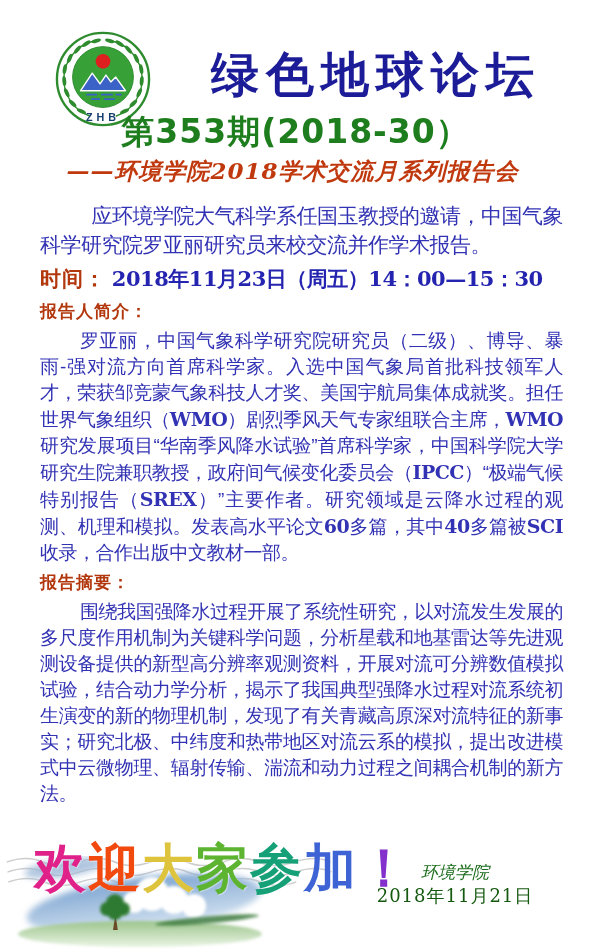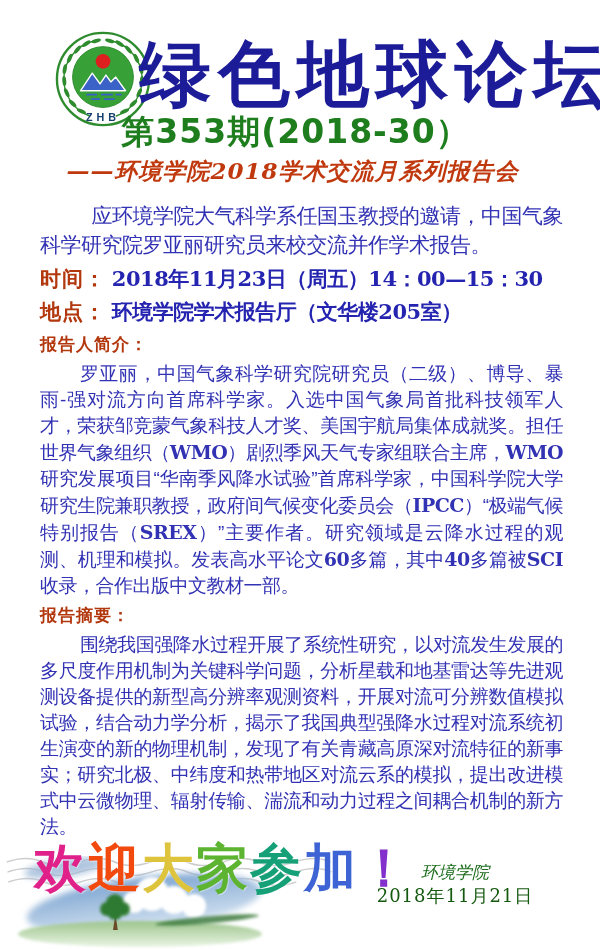--- a/index.html
+++ b/index.html
@@ -8,21 +8,21 @@
     font-family:"Liberation Sans","DejaVu Sans",sans-serif;
   }
   .poster{position:absolute;inset:0;}
 
   
   .logo{position:absolute;left:54px;top:30px;width:98px;height:98px;}
   .main-title{
     position:absolute;left:152px;top:36px;width:448px;height:78px;
     display:flex;align-items:center;justify-content:center;
     font-family:"DejaVu Serif","Liberation Serif",serif;
-    font-weight:bold;font-size:72px;letter-spacing:7px;color:#1c1c99;
+    font-weight:bold;font-size:48px;letter-spacing:7px;color:#1c1c99;
     white-space:nowrap;
   }
   .issue-line{
     position:absolute;left:0;top:110px;width:591px;text-align:center;
     font-weight:bold;font-size:33px;color:#1e7e1e;letter-spacing:1px;
     font-family:"DejaVu Sans","Liberation Sans",sans-serif;
   }
   .series-line{
     position:absolute;left:0;top:156px;width:585px;text-align:center;
     font-family:"DejaVu Serif","Liberation Serif",serif;
@@ -122,24 +122,20 @@
   <div class="issue-line">第353期(2018-30）</div>
   <div class="series-line">——环境学院2018学术交流月系列报告会</div>
 
   <div class="content">
     <p class="intro">应环境学院大气科学系任国玉教授的邀请，中国气象科学研究院罗亚丽研究员来校交流并作学术报告。</p>
 
     <div class="info-row">
       <span class="info-label">时间：</span>
       <span class="info-value latin-bold"><b>2018</b>年<b>11</b>月<b>23</b>日（周五）<b>14</b>：<b>00—15</b>：<b>30</b></span>
     </div>
-    <div class="info-row">
-      <span class="info-label">地点：</span>
-      <span class="info-value latin-bold">环境学院学术报告厅（文华楼<b>205</b>室）</span>
-    </div>
 
     <div class="section-head">报告人简介：</div>
     <p class="para latin-bold">罗亚丽，中国气象科学研究院研究员（二级）、博导、暴雨-强对流方向首席科学家。入选中国气象局首批科技领军人才，荣获邹竞蒙气象科技人才奖、美国宇航局集体成就奖。担任世界气象组织（<b>WMO</b>）剧烈季风天气专家组联合主席，<b>WMO</b>研究发展项目“华南季风降水试验”首席科学家，中国科学院大学研究生院兼职教授，政府间气候变化委员会（<b>IPCC</b>）“极端气候特别报告（<b>SREX</b>）”主要作者。研究领域是云降水过程的观测、机理和模拟。发表高水平论文<b>60</b>多篇，其中<b>40</b>多篇被<b>SCI</b>收录，合作出版中文教材一部。</p>
 
     <div class="section-head">报告摘要：</div>
     <p class="para latin-bold">围绕我国强降水过程开展了系统性研究，以对流发生发展的多尺度作用机制为关键科学问题，分析星载和地基雷达等先进观测设备提供的新型高分辨率观测资料，开展对流可分辨数值模拟试验，结合动力学分析，揭示了我国典型强降水过程对流系统初生演变的新的物理机制，发现了有关青藏高原深对流特征的新事实；研究北极、中纬度和热带地区对流云系的模拟，提出改进模式中云微物理、辐射传输、湍流和动力过程之间耦合机制的新方法。</p>
   </div>
 
   <svg class="squiggles" viewBox="0 0 360 40">
     <g fill="none" stroke="#bdbdbd" stroke-width="1.6" opacity="0.75" transform="skewX(-18)">

